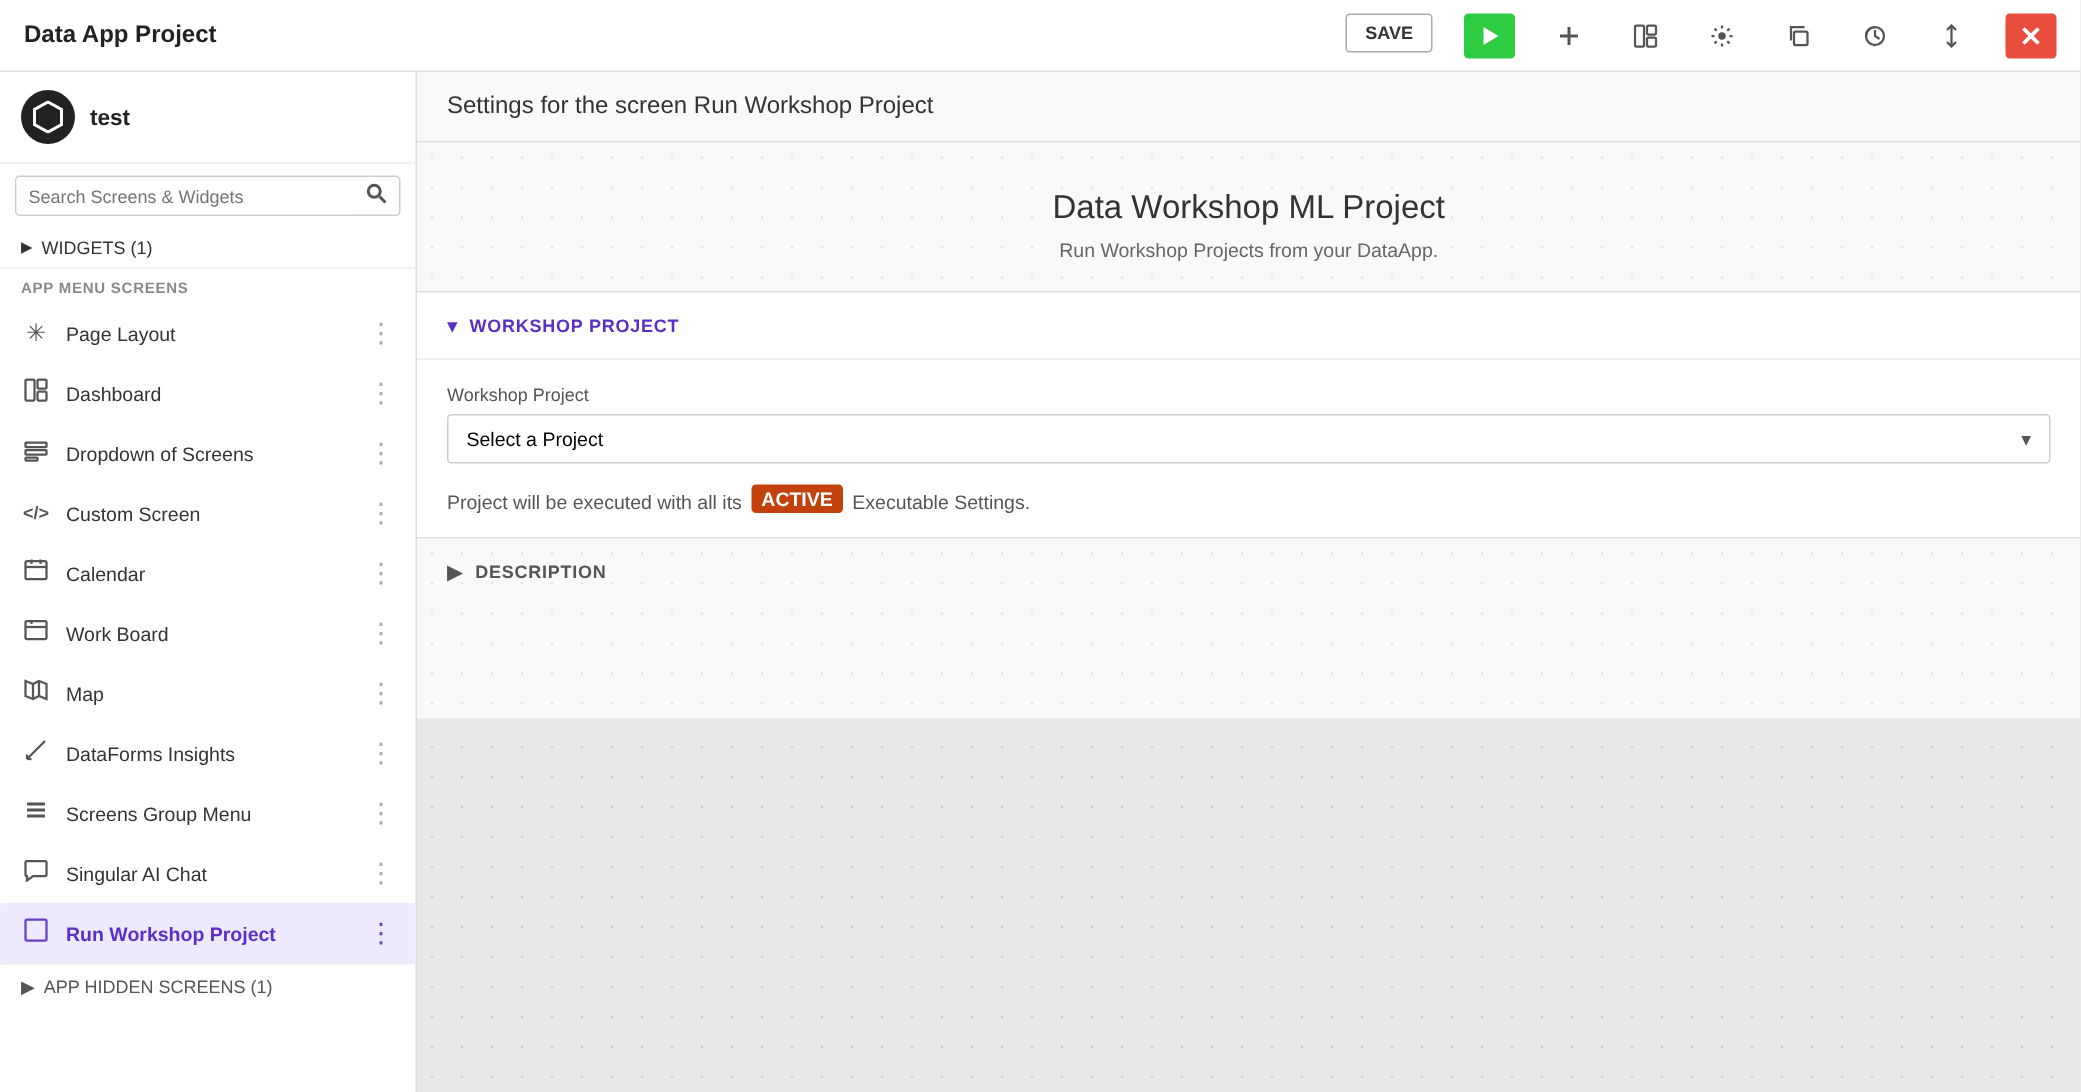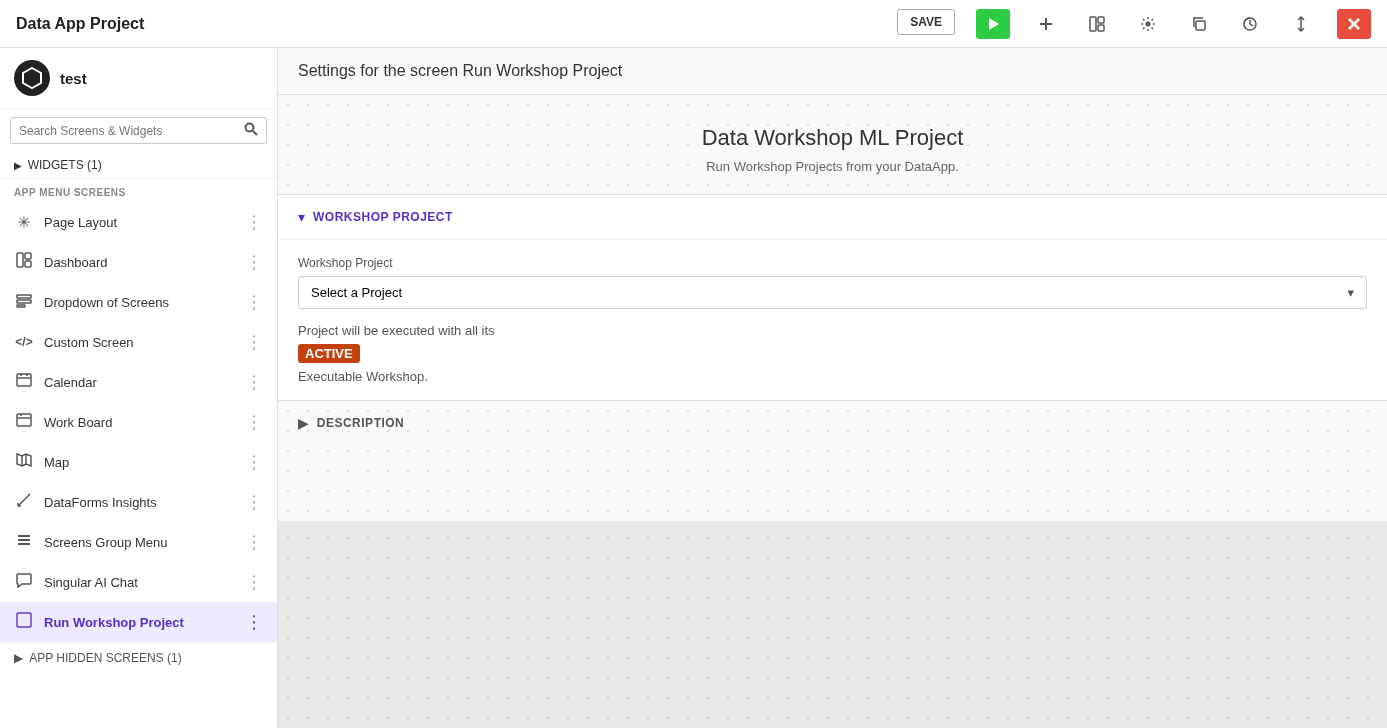--- a/index.html
+++ b/index.html
@@ -140,21 +140,21 @@
 
     .field-label { font-size: 12px; color: #555; margin-bottom: 6px; }
     .select-field {
       width: 100%; border: 1px solid #ccc; border-radius: 3px;
       padding: 8px 12px; font-size: 13px; color: #aaa;
       display: flex; align-items: center; justify-content: space-between;
       background: #fff; cursor: pointer;
     }
     .select-field-arrow { color: #555; }
 
-    .info-text { font-size: 13px; color: #555; display: flex; align-items: flex-start; gap: 6px; margin-top: 14px; flex-direction: column; }
+    .info-text { font-size: 13px; color: #555; display: flex; align-items: flex-end; gap: 6px; margin-top: 14px; }
     .badge-active {
       background: #c2410c; color: #fff; font-size: 13px; font-weight: 700;
       padding: 2px 7px; border-radius: 3px; text-transform: uppercase;
     }
 
     
     .desc-section {
       background: #f9f9f9; padding: 14px 20px;
       background-image: radial-gradient(circle, #ddd 1px, transparent 1px);
       background-size: 20px 20px; min-height: 120px;
@@ -421,21 +421,21 @@
       </div>
       <div class="panel-body">
         <div class="field-label">Workshop Project</div>
         <div class="select-field">
           <span style="color:#000000;">Select a Project</span>
           <span class="select-field-arrow">▾</span>
         </div>
         <div class="info-text">
           <span>Project will be executed with all its</span>
           <span class="badge-active">ACTIVE</span>
-          <span>Executable Workshop.</span>
+          <span>Executable Settings.</span>
         </div>
       </div>
     </div>
 
     <div class="desc-section">
       <div class="desc-header">
         <span class="section-arrow" style="color:#555;">▶</span>
         <span class="section-title-gray">DESCRIPTION</span>
       </div>
     </div>

